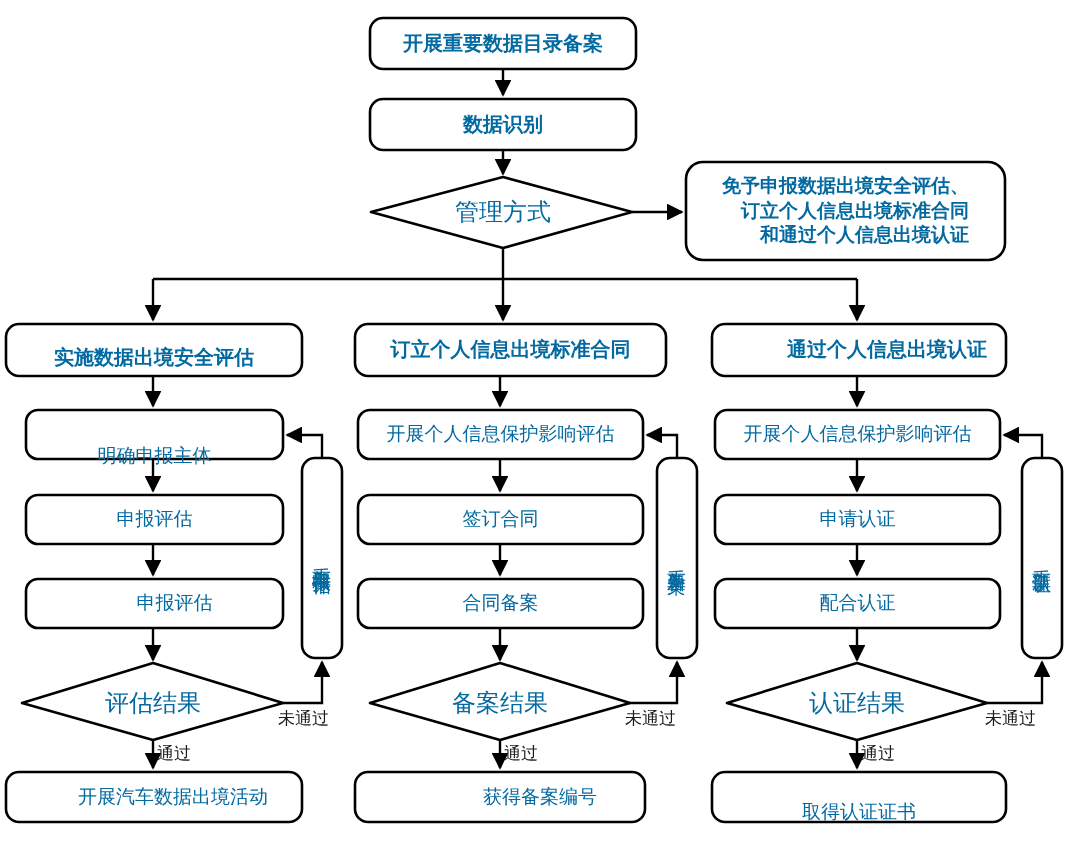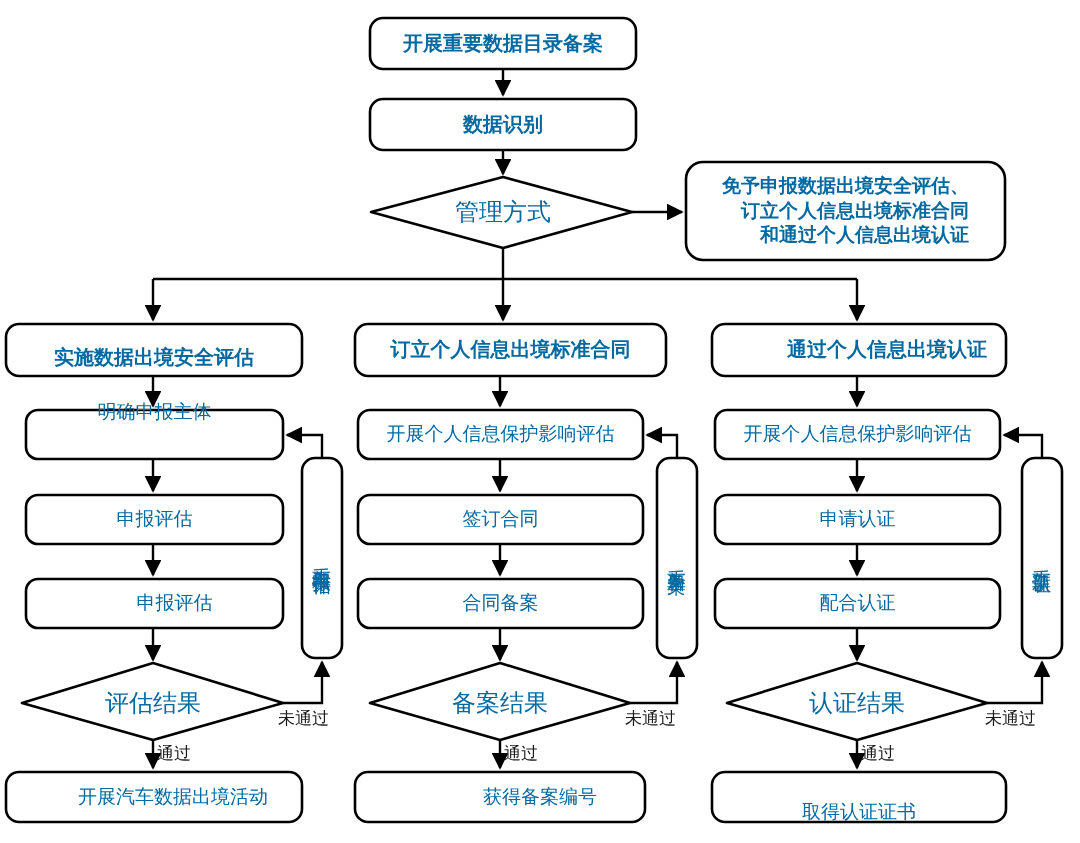--- a/index.html
+++ b/index.html
@@ -108,21 +108,21 @@
   <div class="node-text t-head" style="left:370px;top:99px;width:266px;height:51px;">数据识别</div>
   <div class="node-text t-dec" style="left:403px;top:192px;width:200px;height:40px;">管理方式</div>
   <div class="node-text t-note" style="left:692px;top:162px;width:307px;height:98px;">免予申报数据出境安全评估、
 订立个人信息出境标准合同
 和通过个人信息出境认证</div>
 
   <div class="node-text t-head" style="left:6px;top:324px;width:296px;height:52px;margin-top:8px;">实施数据出境安全评估</div>
   <div class="node-text t-head" style="left:355px;top:324px;width:311px;height:52px;">订立个人信息出境标准合同</div>
   <div class="node-text t-head" style="left:712px;top:324px;width:350px;height:52px;">通过个人信息出境认证</div>
 
-  <div class="node-text t-proc" style="left:26px;top:388px;width:257px;height:49px;">明确申报主体</div>
+  <div class="node-text t-proc" style="left:26px;top:432px;width:257px;height:49px;">明确申报主体</div>
   <div class="node-text t-proc" style="left:26px;top:495px;width:257px;height:49px;">申报评估</div>
   <div class="node-text t-proc" style="left:26px;top:579px;width:257px;height:49px;padding-left:20px;">申报评估</div>
   <div class="node-text t-dec" style="left:53px;top:683px;width:200px;height:40px;">评估结果</div>
   <div class="node-text t-proc" style="left:6px;top:772px;width:296px;height:50px;padding-left:19px;">开展汽车数据出境活动</div>
   <div class="node-text" style="left:302px;top:458px;width:40px;height:200px;">
     <span class="vert">重新申报评估</span>
   </div>
 
   <div class="node-text t-proc" style="left:358px;top:410px;width:285px;height:49px;">开展个人信息保护影响评估</div>
   <div class="node-text t-proc" style="left:358px;top:495px;width:285px;height:49px;border-radius:22px;">签订合同</div>

